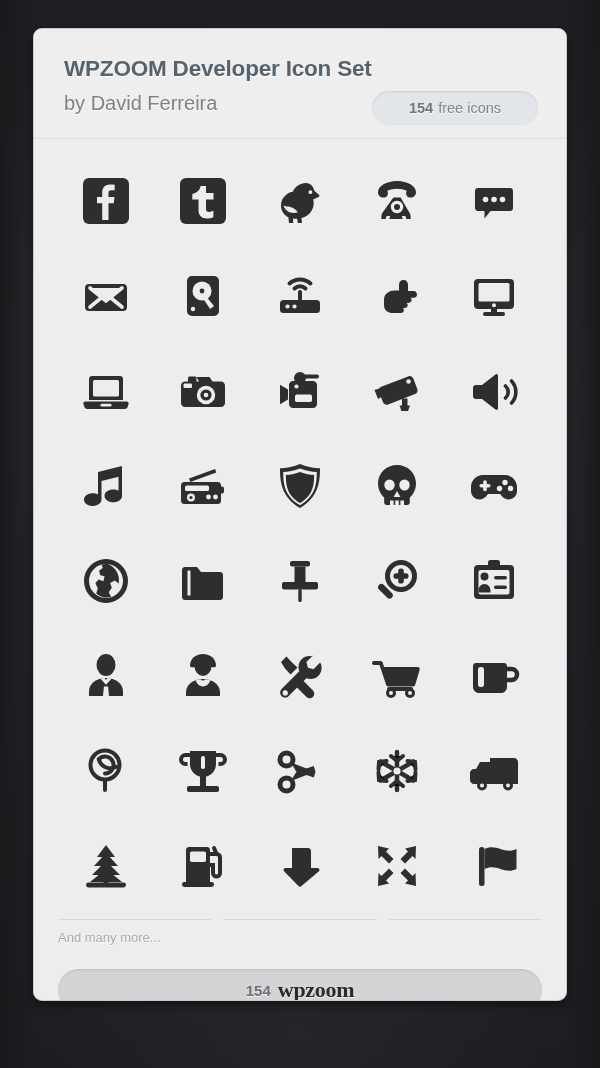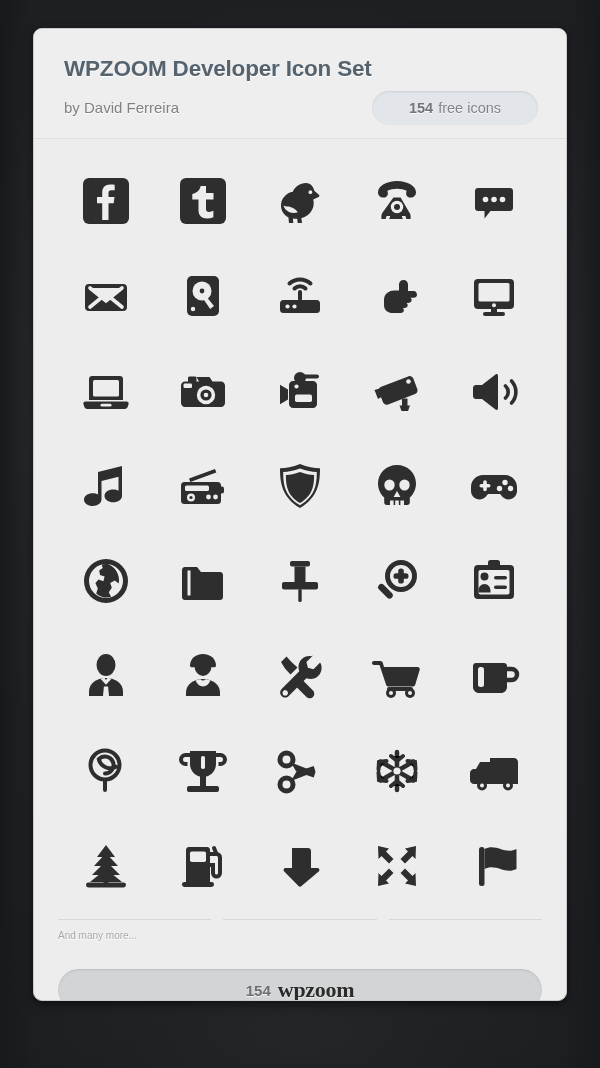--- a/index.html
+++ b/index.html
@@ -48,22 +48,22 @@
   }
   .title {
     font-size: 22.5px;
     font-weight: bold;
     color: #55636f;
     letter-spacing: -0.2px;
     text-shadow: 0 1px 0 #ffffff;
     line-height: 1.1;
   }
   .byline {
-    margin-top: 17px;
-    font-size: 15px;
+    margin-top: 10px;
+    font-size: 20px;
     color: #7f8183;
     text-shadow: 0 1px 0 #ffffff;
   }
   .count-badge {
     position: absolute;
     right: 28px; top: 62px;
     width: 166px; height: 34px;
     border-radius: 17px;
     background: #e2e5ea;
     box-shadow: inset 0 1px 2px rgba(120,128,140,0.20);
@@ -95,21 +95,21 @@
     height: 40px;
   }
   .dash-lines {
     display: flex; gap: 12px; padding-top: 4px;
   }
   .dash-lines span {
     flex: 1; height: 1px; background: #d6d7d8;
   }
   .more-text {
     margin-top: 10px;
-    font-size: 10px;
+    font-size: 13px;
     color: #a7a9ab;
     text-shadow: 0 1px 0 #ffffff;
   }
 
   .footer-bar {
     margin: 14px 24px 0 24px;
     height: 42px;
     border-radius: 21px;
     background: #d2d4d6;
     box-shadow: inset 0 1px 2px rgba(120,125,132,0.25), 0 1px 0 #fafafa;

